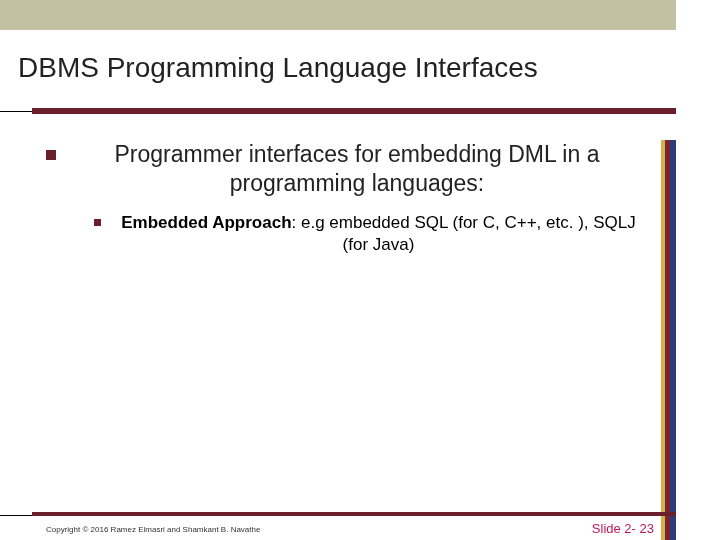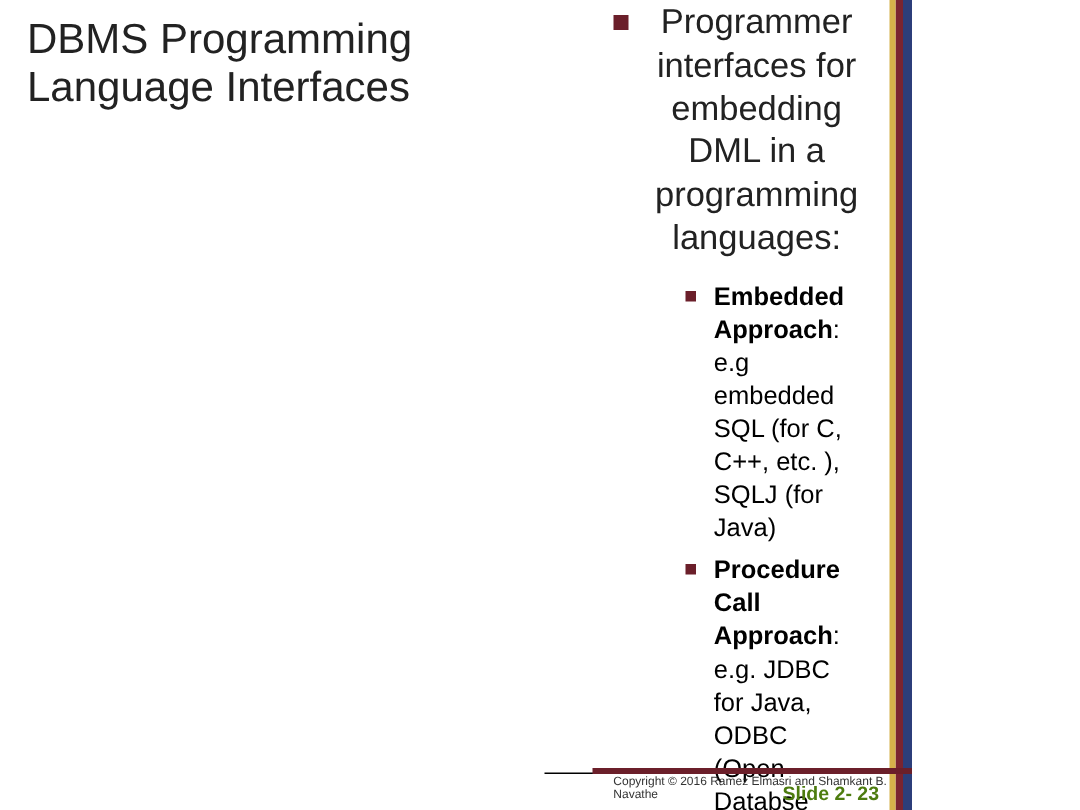--- a/index.html
+++ b/index.html
@@ -1,42 +1,42 @@
 <!DOCTYPE html>
 <html><head>
 <meta charset="utf-8">
 <style>
   * { margin: 0; padding: 0; box-sizing: border-box; }
   html, body { width: 720px; height: 540px; font-family: Arial, Helvetica, sans-serif; background: #fff; overflow: hidden; }
-  .slide { width: 608px; height: 540px; position: relative; display: flex; flex-direction: row; }
+  .slide { width: 676px; height: 540px; position: relative; display: flex; flex-direction: column; gap: 12px; }
   .topband { height: 30px; background: #c2c2a3; }
   .title-area { padding: 10px 18px 12px 18px; }
   .title { font-size: 28px; color: #222; }
   .rule-wrap { position: relative; height: 6px; margin-bottom: 14px; }
   .rule-wrap .thin { position: absolute; left: 0; width: 100%; height: 1px; background: #000; top: 3px; }
   .rule-wrap .thick { position: absolute; left: 32px; right: 0; height: 6px; background: #6b1f2a; top: 0; }
   .content { flex: 1; position: relative; }
   .side-stripe { position: absolute; right: 0; top: 0; bottom: 0; width: 14px; }
   .side-stripe .a { position: absolute; right: 0; width: 6px; top: 0; bottom: 0; background: #2c3e7a; }
   .side-stripe .b { position: absolute; right: 6px; width: 5px; top: 0; bottom: 0; background: #7a2430; }
   .side-stripe .c { position: absolute; right: 11px; width: 4px; top: 0; bottom: 0; background: #d6b24a; }
   .body { padding: 0 32px 0 46px; }
   .lvl1 { display: flex; margin-bottom: 14px; text-align: center; }
   .lvl1 .bullet { width: 10px; height: 10px; background: #6b1f2a; margin-top: 10px; flex-shrink: 0; margin-right: 14px; }
   .lvl1 .text { font-size: 23px; color: #222; line-height: 1.25; }
   .lvl2-list { padding-left: 48px; }
   .lvl2 { display: flex; margin-bottom: 6px; }
   .lvl2 .bullet { width: 7px; height: 7px; background: #6b1f2a; margin-top: 7px; flex-shrink: 0; margin-right: 12px; }
-  .lvl2 .text { font-size: 17px; color: #000; line-height: 1.3; }
+  .lvl2 .text { font-size: 17px; color: #000; line-height: 1.3; text-align: center; }
   .footer { position: absolute; bottom: 0; left: 0; right: 0; }
   .foot-rule { position: absolute; left: 0; right: 0; bottom: 24px; height: 4px; }
   .foot-rule .thin { position: absolute; left: 0; width: 100%; height: 1px; background: #000; top: 3px; }
   .foot-rule .thick { position: absolute; left: 32px; right: 0; height: 4px; background: #6b1f2a; top: 0; }
   .copyright { position: absolute; left: 46px; bottom: 6px; font-size: 8px; color: #333; }
-  .slidenum { position: absolute; right: 22px; bottom: 4px; font-size: 13px; color: #4d7c0f; font-weight: bold; }
+  .slidenum { position: absolute; right: 22px; bottom: 4px; font-size: 13px; color: #be185d; font-weight: normal; }
 </style>
 </head>
 <body>
 
 <div class="slide">
   <div class="topband"></div>
   <div class="title-area">
     <div class="title">DBMS Programming Language Interfaces</div>
   </div>
   <div class="rule-wrap">
@@ -52,24 +52,20 @@
     <div class="body">
       <div class="lvl1">
         <div class="bullet"></div>
         <div class="text">Programmer interfaces for embedding DML in a programming languages:</div>
       </div>
       <div class="lvl2-list" id="sublist">
           <div class="lvl2">
             <div class="bullet"></div>
             <div class="text"><b>Embedded Approach</b><span>: e.g embedded SQL (for C, C++, etc. ), SQLJ (for Java)</span></div>
           </div>
-          <div class="lvl2">
-            <div class="bullet"></div>
-            <div class="text"><b>Procedure Call Approach</b><span>: e.g. JDBC for Java, ODBC (Open Databse Connectivity) for other programming languages as API's (application programming interfaces)</span></div>
-          </div>
         </div>
     </div>
     <div class="footer">
       <div class="foot-rule">
         <div class="thin"></div>
           <div class="thick"></div>
       </div>
       <div class="copyright">Copyright © 2016 Ramez Elmasri and Shamkant B. Navathe</div>
       <div class="slidenum">Slide 2- 23</div>
     </div>

